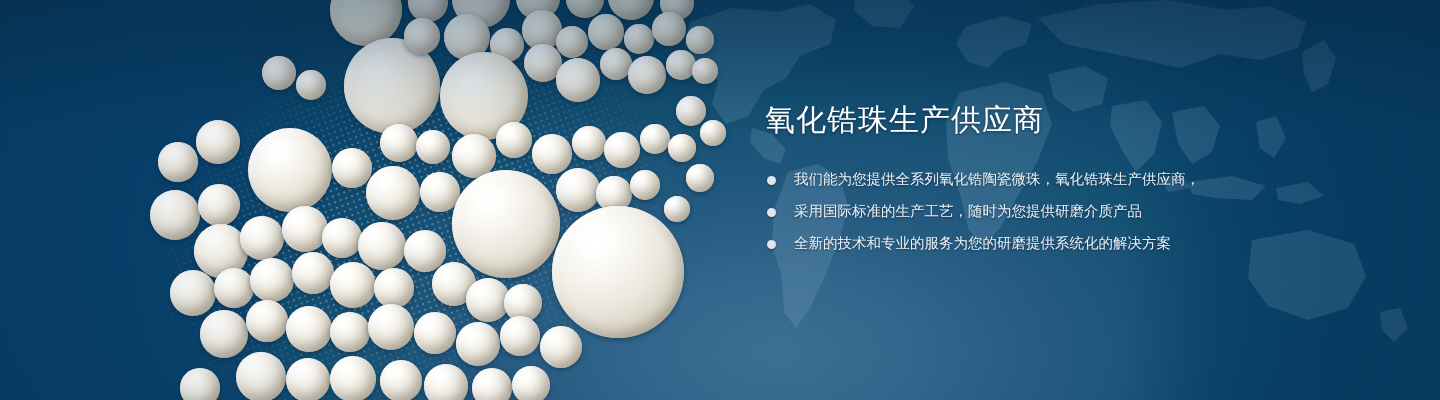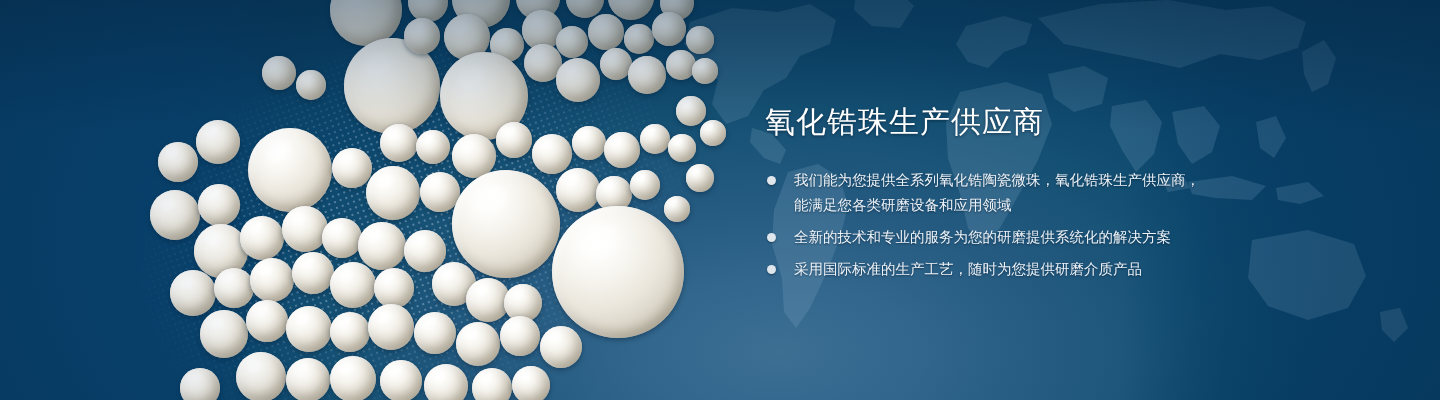--- a/index.html
+++ b/index.html
@@ -6,21 +6,21 @@
   html, body {
     margin: 0;
     padding: 0;
     background: #0a3a60;
   }
   #banner {
     position: relative;
     width: 1440px;
     height: 400px;
     overflow: hidden;
-    font-family: Liberation Sans, sans-serif;
+    font-family: Liberation Mono, monospace;
     background: #701a75;
   }
 
   
   .bg-base {
     position: absolute;
     inset: 0;
     background:
       radial-gradient(ellipse 780px 420px at 54% 88%,
         #3d6f93 0%,
@@ -319,26 +319,25 @@
   <div class="bg-topshade"></div>
   <div class="bg-vignette"></div>
 
   <div class="content">
     <h1 class="title">氧化锆珠生产供应商</h1>
 
     <ul class="bullets">
       <li class="bullet">
         <span class="dot"></span>
         <span>我们能为您提供全系列氧化锆陶瓷微珠，氧化锆珠生产供应商，</span>
-        <span class="line2">能满足您各类研磨设备和应用领域</span>
+      </li>
+      <li class="bullet">
+        <span class="dot"></span>
+        <span>采用国际标准的生产工艺，随时为您提供研磨介质产品</span>
       </li>
       <li class="bullet">
         <span class="dot"></span>
         <span>全新的技术和专业的服务为您的研磨提供系统化的解决方案</span>
       </li>
-      <li class="bullet">
-        <span class="dot"></span>
-        <span>采用国际标准的生产工艺，随时为您提供研磨介质产品</span>
-      </li>
     </ul>
   </div>
 
 </div>
 
 </body></html>

